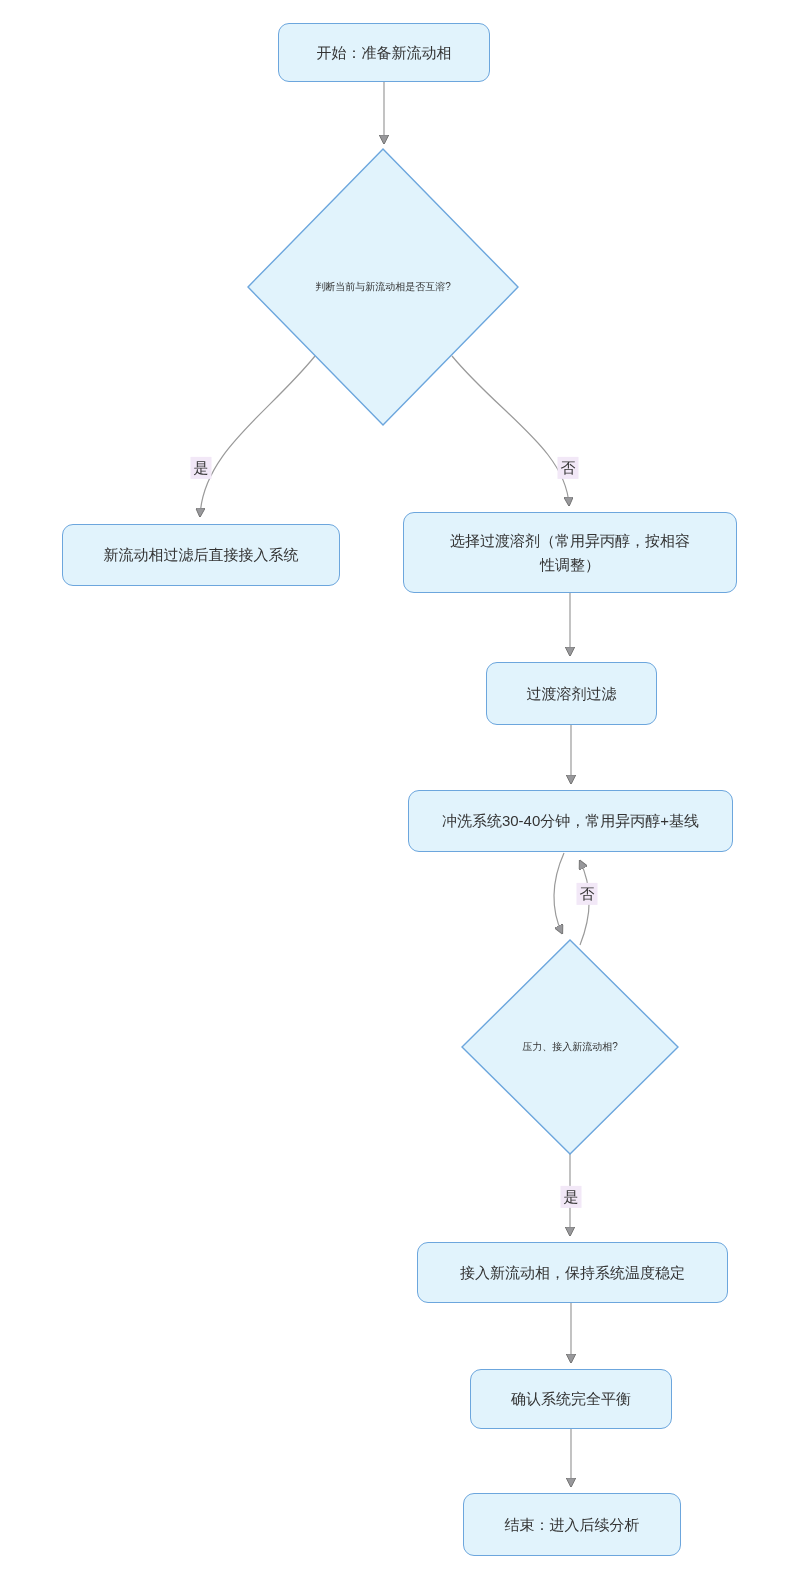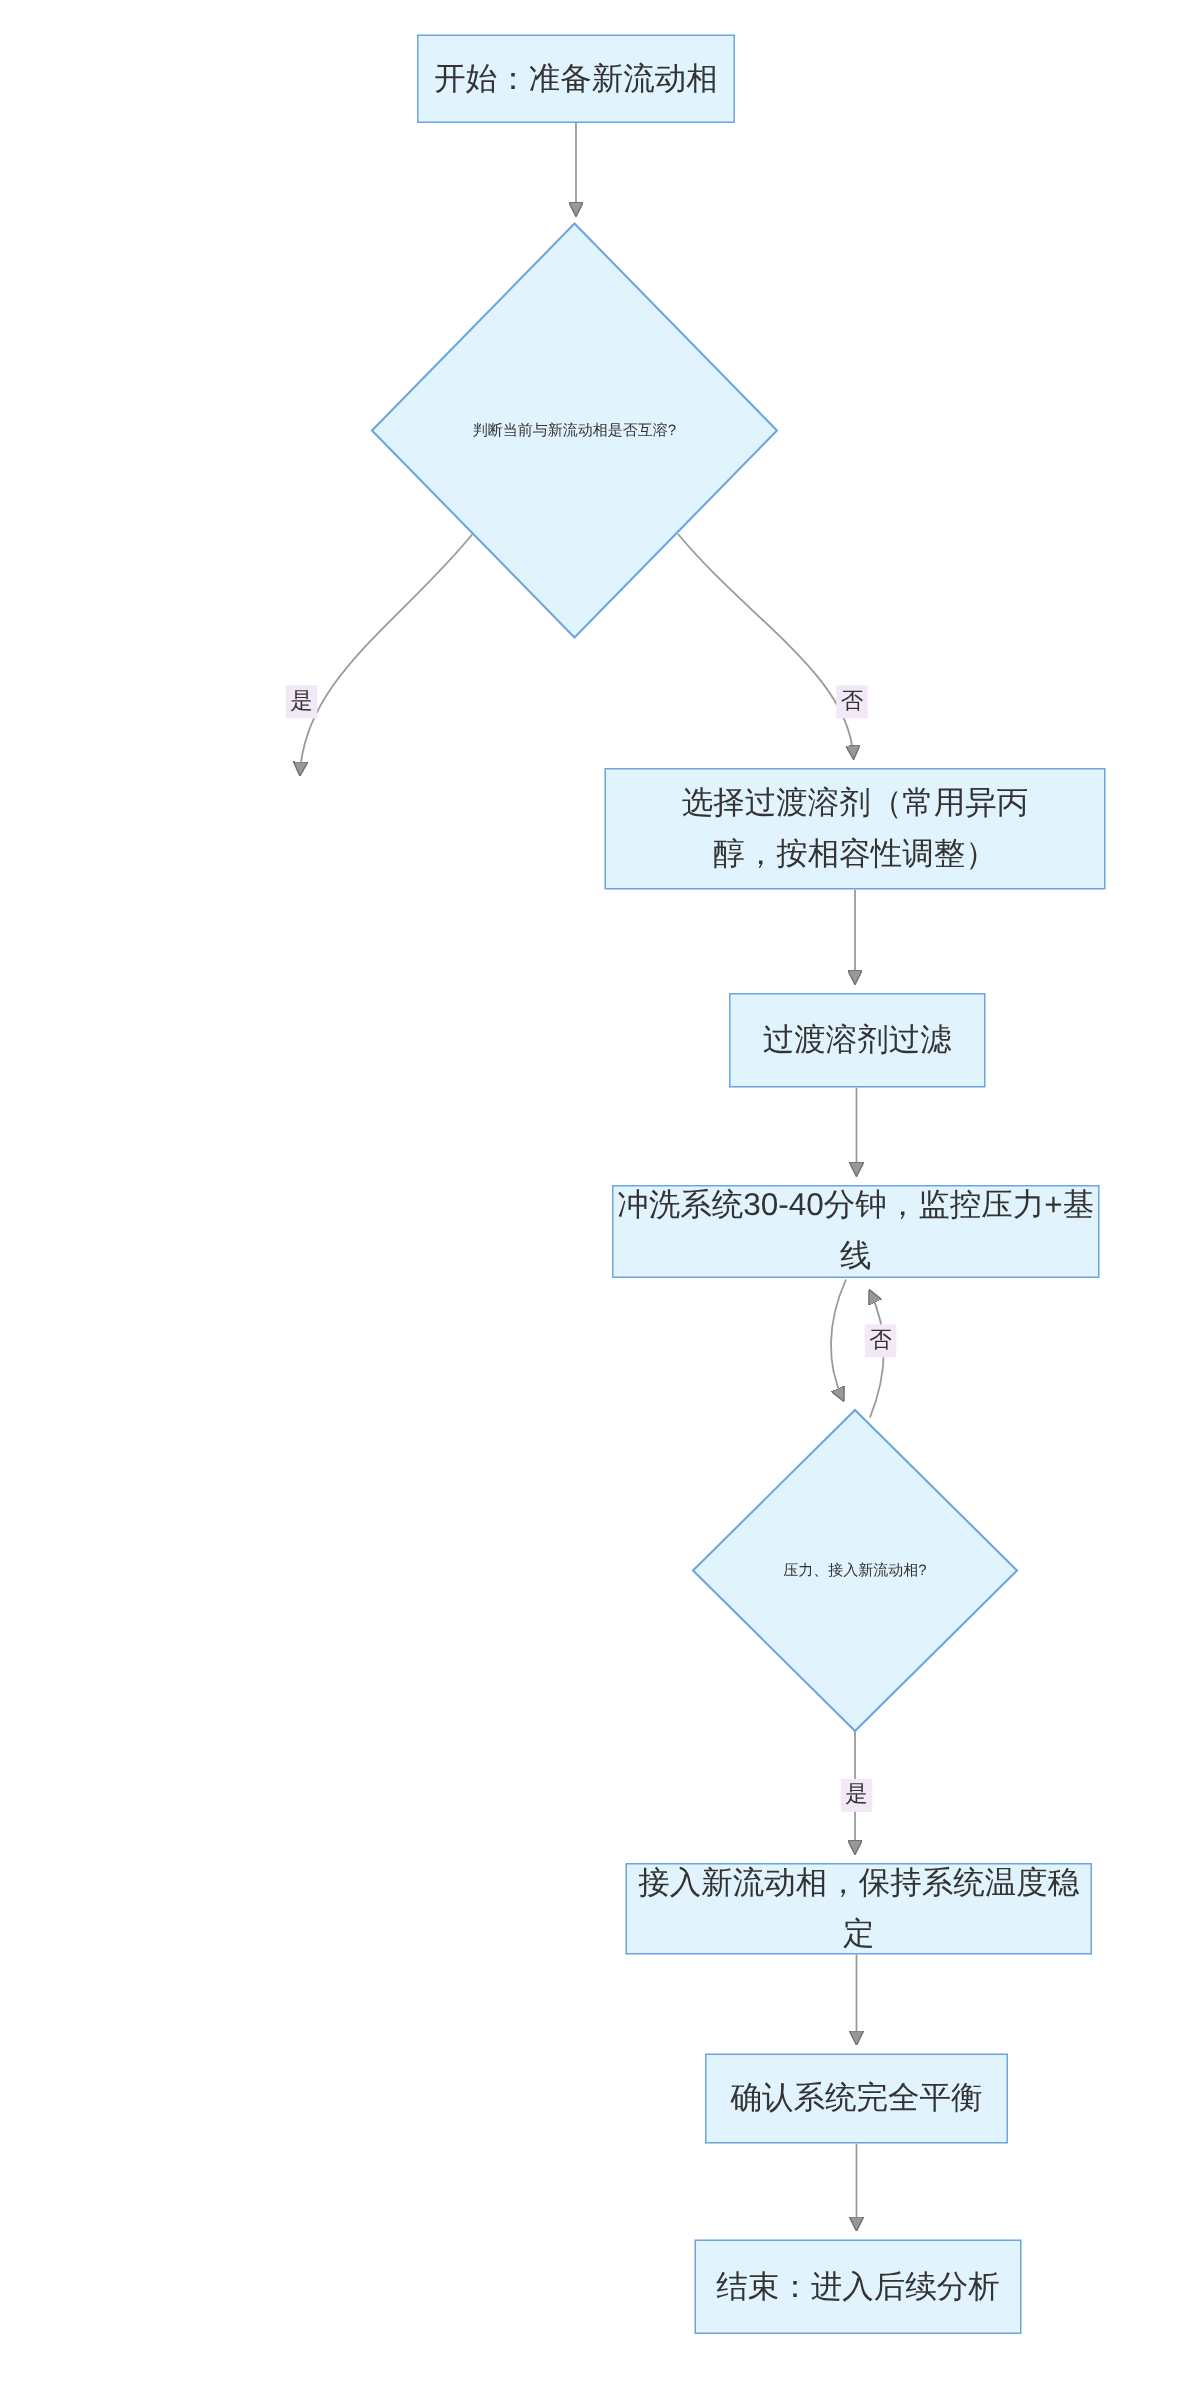--- a/index.html
+++ b/index.html
@@ -40,27 +40,27 @@
   }
   .arrow-head {
     fill: var(--arrow-fill);
     stroke: #737373;
     stroke-width: 1px;
   }
   .node {
     position: absolute;
     background: var(--node-fill);
     border: 1px solid var(--node-border);
-    border-radius: 0;
+    border-radius: 11px;
     display: flex;
     align-items: center;
     justify-content: center;
     text-align: center;
     color: var(--text-color);
-    font-size: 21px;
+    font-size: 15px;
     line-height: 1.6;
   }
   .node-label { display: inline-block; }
   .node-label.wrap-narrow { max-width: 252px; }
   .diamond-label {
     position: absolute;
     display: flex;
     align-items: center;
     justify-content: center;
     text-align: center;
@@ -111,31 +111,34 @@
     <path class="edge" d="M571,1429 L571,1486" marker-end="url(#arrow)"></path>
 
     <polygon class="diamond" points="383,149 518,287 383,425 248,287"></polygon>
     <polygon class="diamond" points="570,940 678,1047 570,1154 462,1047"></polygon>
   </svg>
 
   <div class="node" style="left:278px;top:23px;width:212px;height:59px">
     <span class="node-label">开始：准备新流动相</span>
   </div>
 
+  <div class="node" style="left:62px;top:524px;width:278px;height:62px">
+    <span class="node-label">新流动相过滤后直接接入系统</span>
+  </div>
 
   <div class="node" style="left:403px;top:512px;width:334px;height:81px">
     <span class="node-label wrap-narrow">选择过渡溶剂（常用异丙醇，按相容性调整）</span>
   </div>
 
   <div class="node" style="left:486px;top:662px;width:171px;height:63px">
     <span class="node-label">过渡溶剂过滤</span>
   </div>
 
   <div class="node" style="left:408px;top:790px;width:325px;height:62px">
-    <span class="node-label">冲洗系统30-40分钟，监控压力+基线</span>
+    <span class="node-label">冲洗系统30-40分钟，常用异丙醇+基线</span>
   </div>
 
   <div class="node" style="left:470px;top:1369px;width:202px;height:60px">
     <span class="node-label">确认系统完全平衡</span>
   </div>
 
   <div class="node" style="left:417px;top:1242px;width:311px;height:61px">
     <span class="node-label">接入新流动相，保持系统温度稳定</span>
   </div>
 

